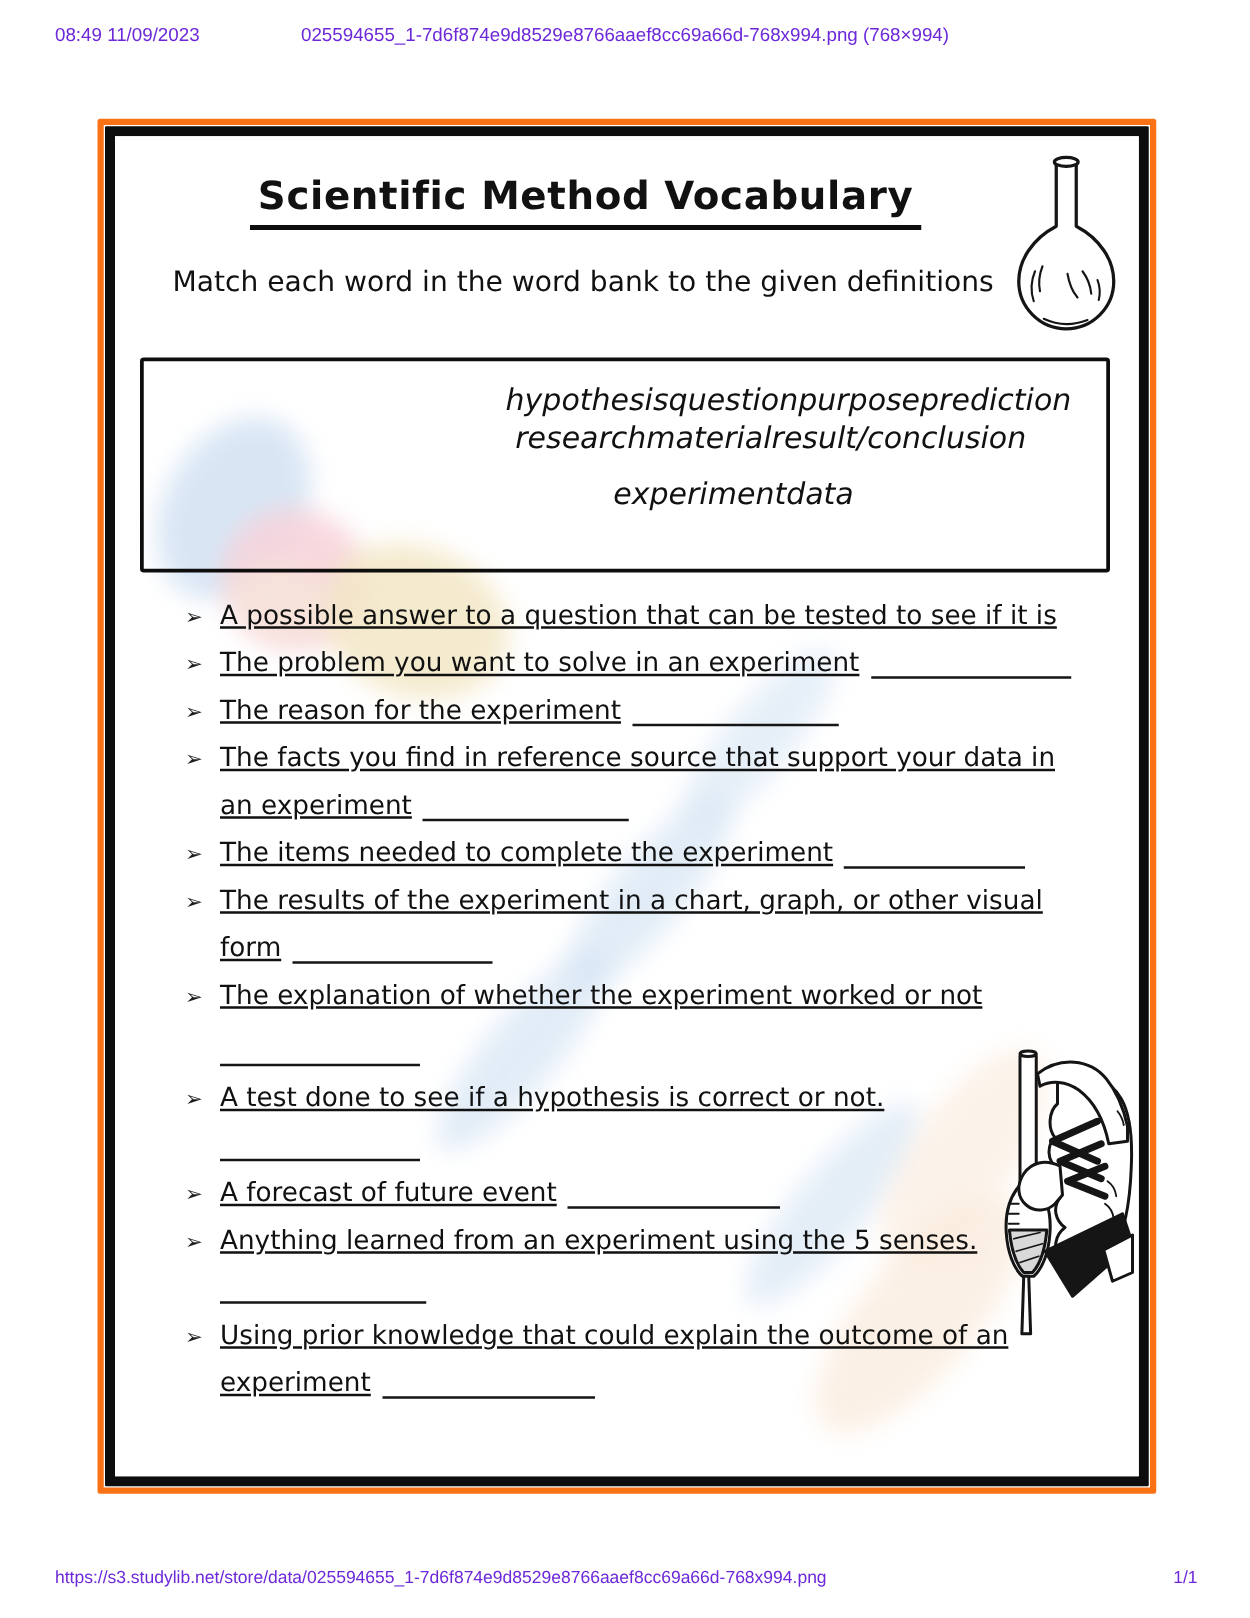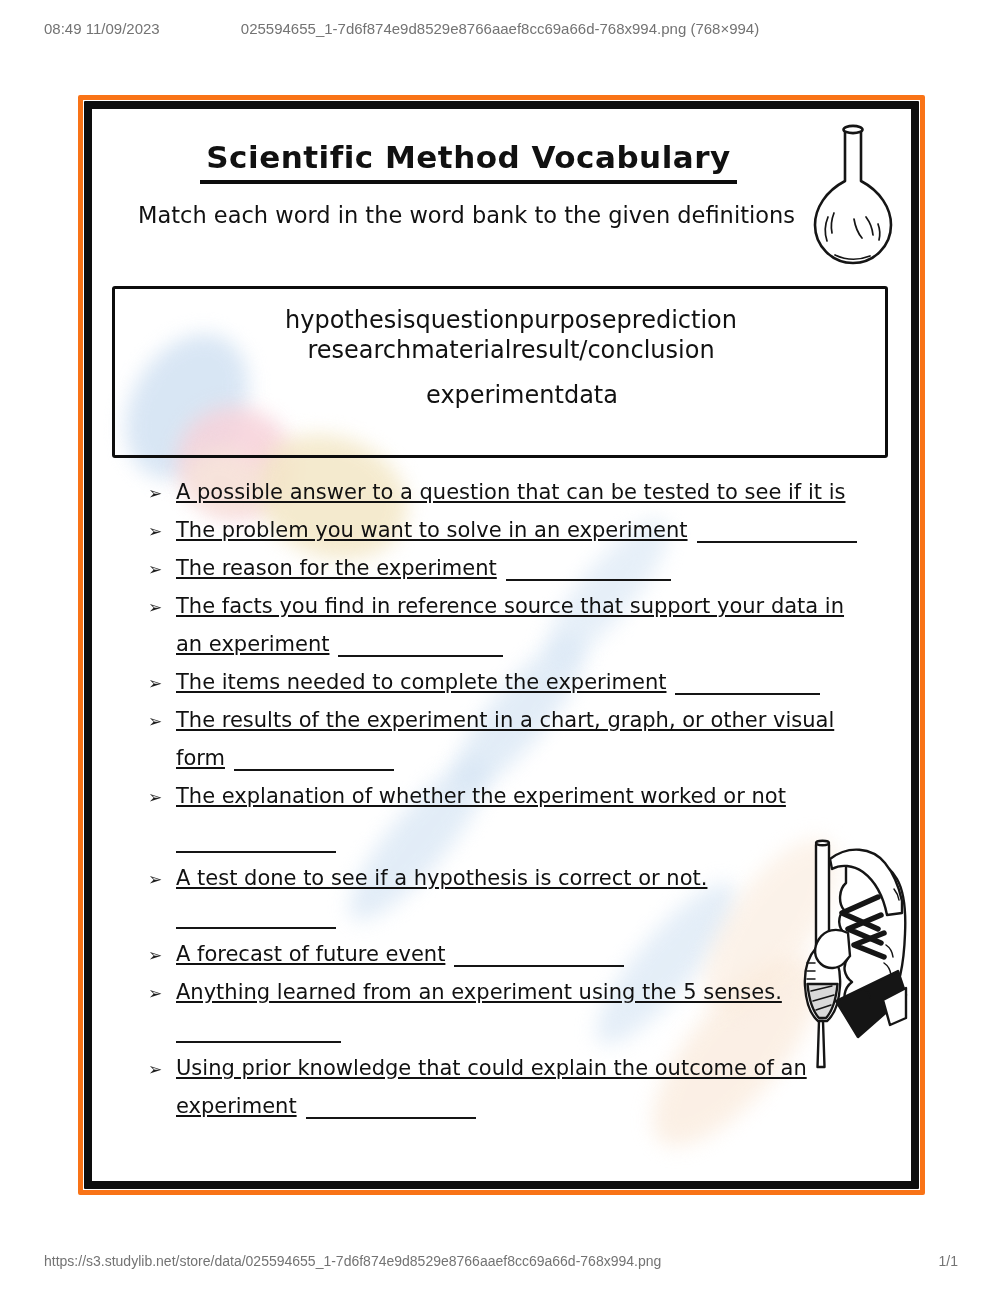--- a/index.html
+++ b/index.html
@@ -4,21 +4,21 @@
 <style>
   * { margin:0; padding:0; box-sizing:border-box; }
   html,body { background:#ffffff; }
   body {
     width:1000px; height:1294px; position:relative;
     font-family:"DejaVu Sans", sans-serif; color:#111;
     overflow:hidden;
   }
   .chrome {
     position:absolute; font-family:"Liberation Sans", sans-serif;
-    font-size:15px; color:#737373; white-space:nowrap;
+    font-size:15px; color:#6d28d9; white-space:nowrap;
   }
   .chrome-time { left:44px; top:20px; }
   .chrome-file { left:0; right:0; top:20px; text-align:center; }
   .chrome-url  { left:44px; top:1253px; font-size:14px; }
   .chrome-page { right:42px; top:1253px; font-size:14px; }
 
   
   .sheet {
     position:absolute; left:78px; top:95px; width:847px; height:1100px;
     border:5px solid #f97316; border-radius:2px;
@@ -42,30 +42,30 @@
   .wm6  { left:488px; top:392px; width:54px;  height:180px; background:#d6e5f4; opacity:.6;  transform:rotate(40deg); }
   .wm7  { left:545px; top:752px; width:58px;  height:205px; background:#d6e5f4; opacity:.65; transform:rotate(40deg); }
   .wm8  { left:598px; top:825px; width:92px;  height:235px; background:#f9e6d4; opacity:.6;  transform:rotate(40deg); }
   .wm9  { left:638px; top:715px; width:82px;  height:200px; background:#f9e6d4; opacity:.5;  transform:rotate(35deg); }
 
   .title-wrap { margin-top:30px; text-align:center; padding-right:66px; }
   .title {
     display:inline-block; font-size:31px; font-weight:bold; letter-spacing:.5px;
     border-bottom:4px solid #0d0d0d; padding:0 6px 5px;
   }
-  .instructions { margin-top:13px; text-align:center; padding-right:70px;
+  .instructions { margin-top:24px; text-align:center; padding-right:70px;
     font-size:22.5px; line-height:36px; }
 
   .flask-svg { position:absolute; left:718px; top:12px; }
 
   .wordbank {
     position:absolute; left:20px; top:177px; width:776px; height:172px;
     border:3px solid #0d0d0d; border-radius:3px; font-size:24px;
   }
-  .wb-row { display:flex; justify-content:center; }
+  .wb-row { display:flex; justify-content:flex-end;font-style:italic; }
   .wb-row1 { margin:17px 28px 0 50px; }
   .wb-row2 { margin:2px 64px 0 86px; }
   .wb-row3 { margin:17px 202px 0 246px; }
 
   .defs { position:absolute; left:56px; top:364px; width:750px;text-decoration:underline; }
   .ln { height:38px; line-height:38px; white-space:nowrap; font-size:21px; }
   .mk { display:inline-block; width:28px; font-size:17px; color:#1c1c1c; }
   .c  { padding-left:28px; }
   .blank {
     display:inline-block; border-bottom:2.5px solid #151515;

